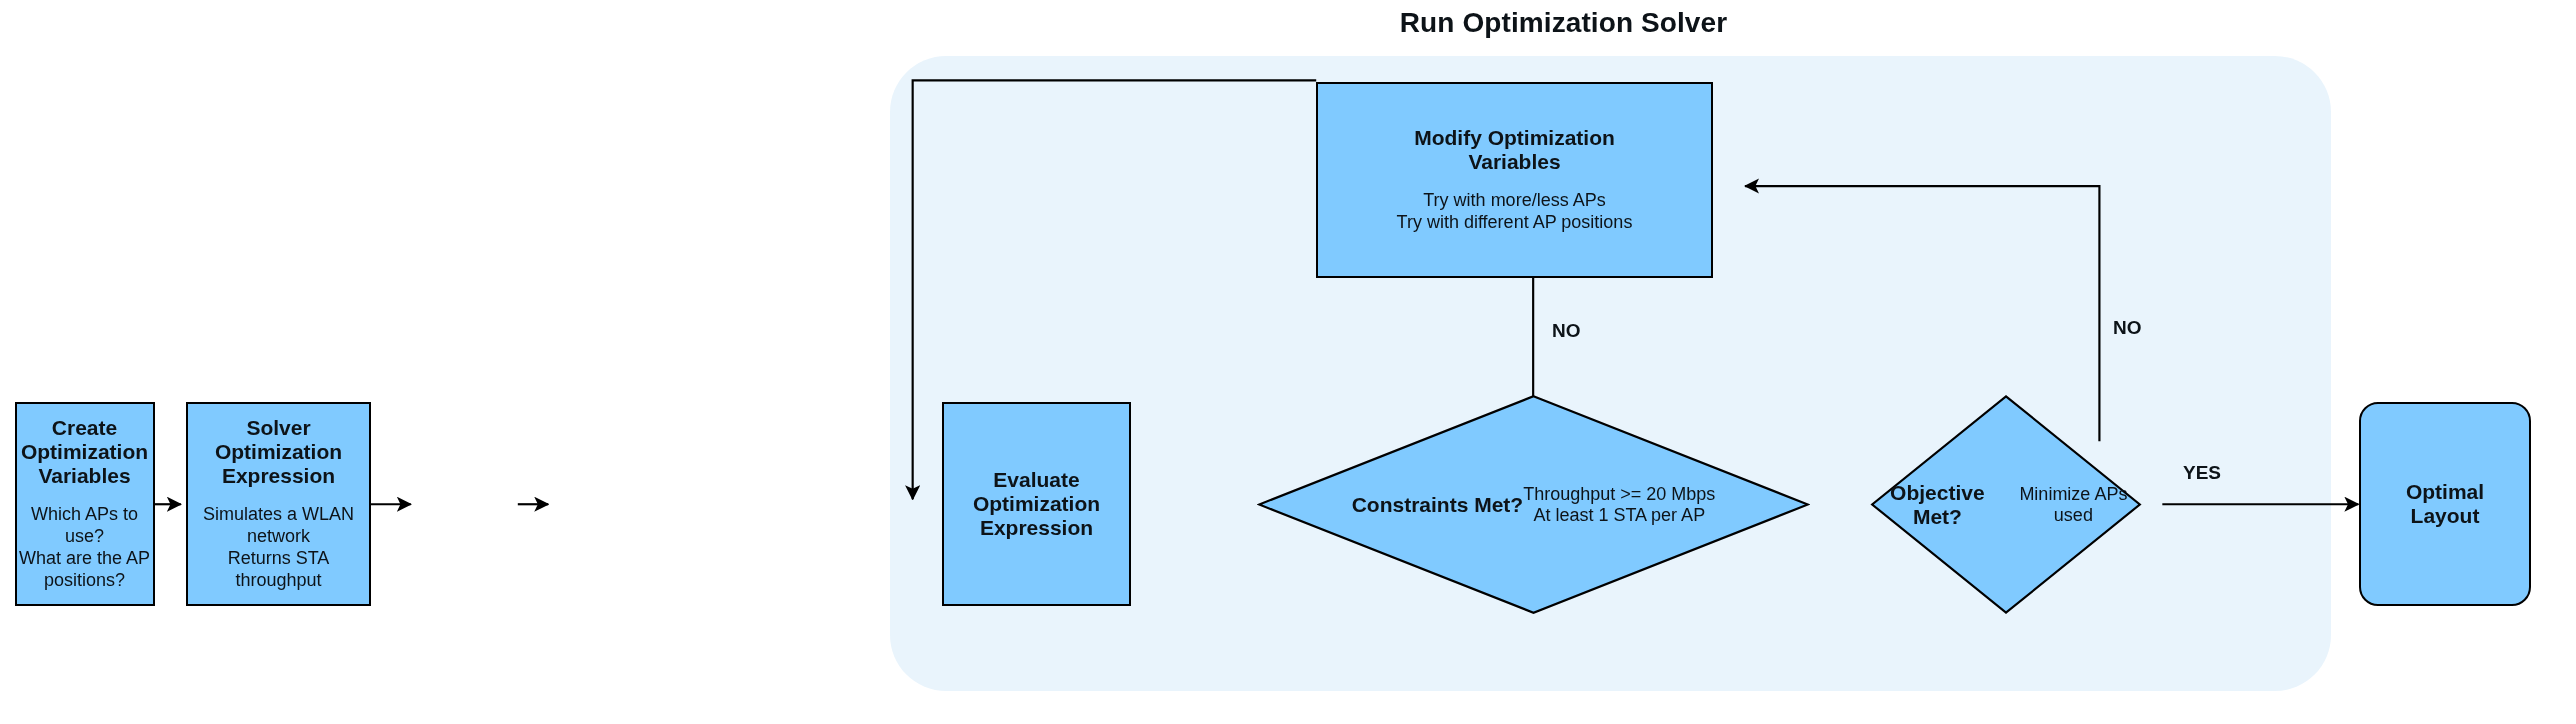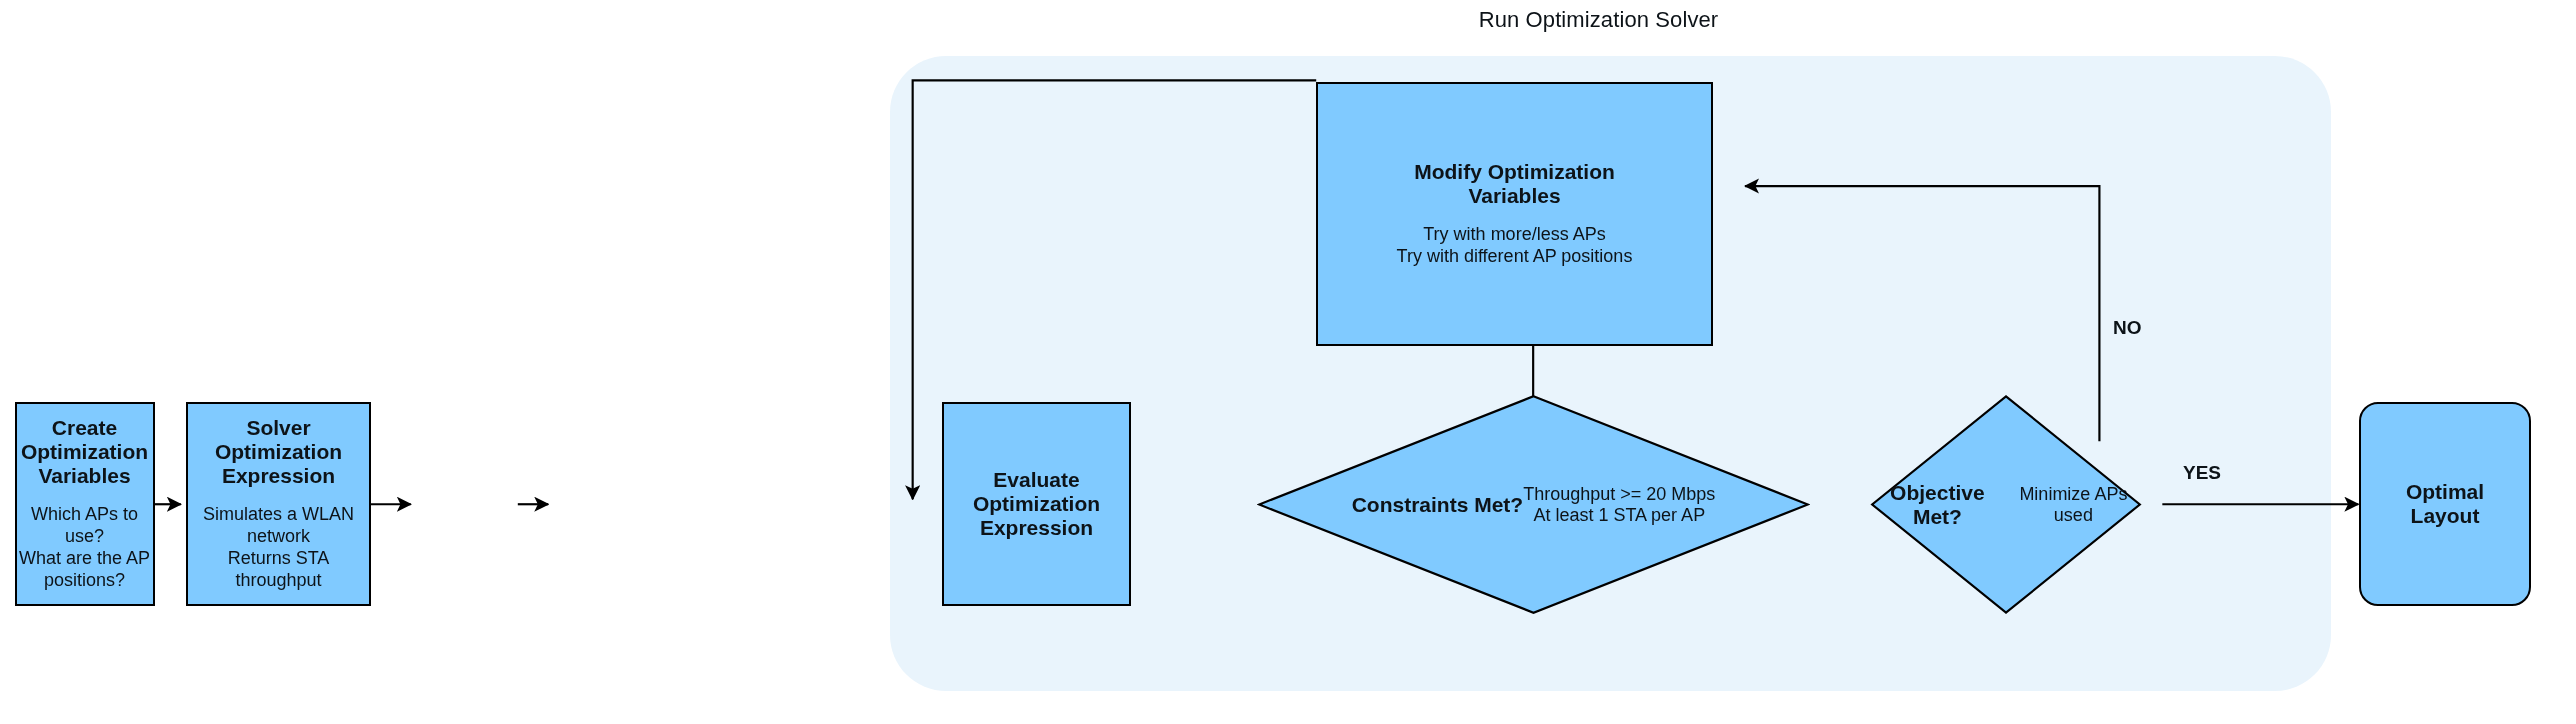--- a/index.html
+++ b/index.html
@@ -21,26 +21,26 @@
     position: absolute;
     left: 890px;
     top: 56px;
     width: 1441px;
     height: 635px;
     background: #e9f4fc;
     border-radius: 56px;
   }
   .panel-title {
     position: absolute;
-    left: 878px;
+    left: 843px;
     top: 7.2px;
     width: 1441px;
     text-align: center;
-    font-size: 22px;
-    font-weight: normal;
+    font-size: 28px;
+    font-weight: bold;
     color: #0d1318;
     letter-spacing: 0.1px;
   }
   .node {
     position: absolute;
     box-sizing: border-box;
     background: #80caff;
     border: 2.2px solid #000000;
     display: flex;
     flex-direction: column;
@@ -164,21 +164,21 @@
     <div class="title">
       <span>Solver</span><br>
       <span>Optimization Expression</span>
     </div>
     <div class="sub">
       <span>Simulates a WLAN network</span><br>
       <span>Returns STA throughput</span>
     </div>
   </div>
 
-  <div class="node" style="left:1316px; top:82px; width:397px; height:264px;">
+  <div class="node" style="left:1316px; top:82px; width:397px; height:196px;">
     <div class="title">
       <span>Modify Optimization</span><br>
       <span>Variables</span>
     </div>
     <div class="sub">
       <span>Try with more/less APs</span><br>
       <span>Try with different AP positions</span>
     </div>
   </div>
 

